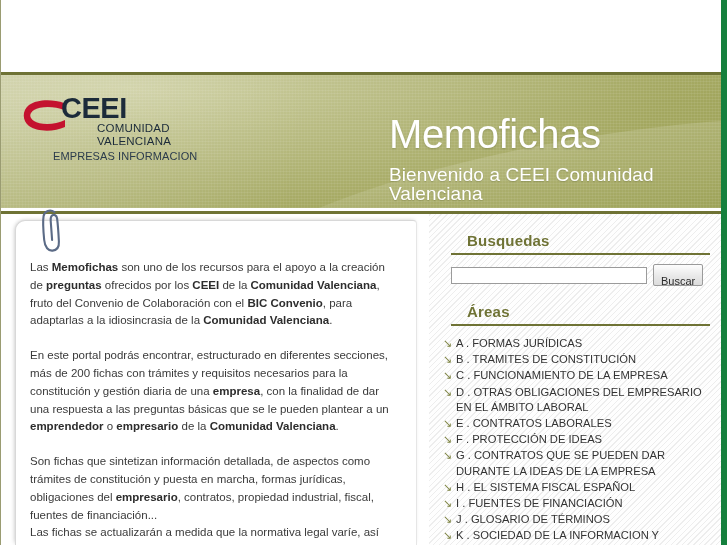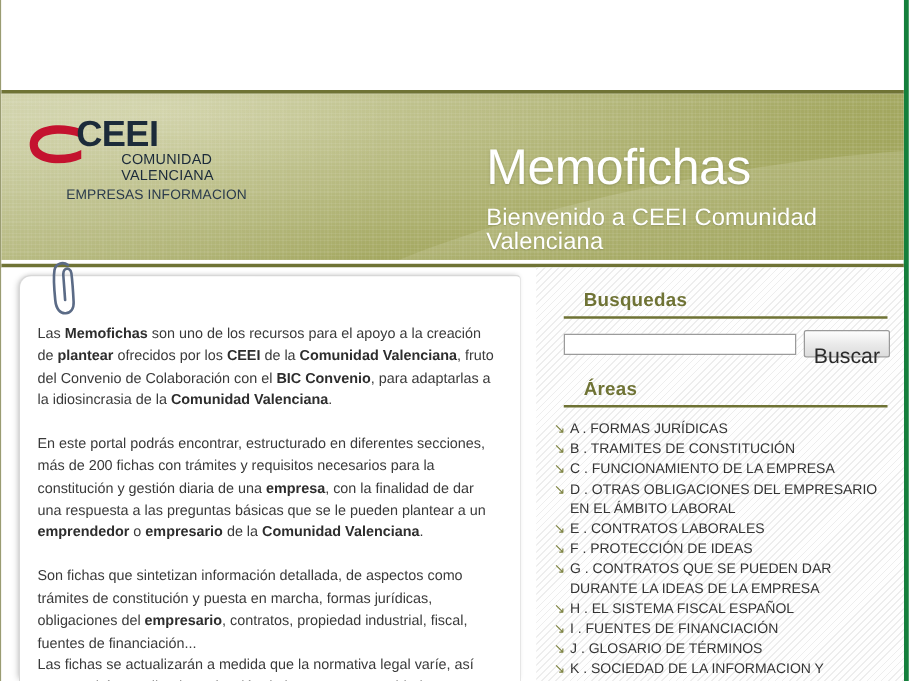--- a/index.html
+++ b/index.html
@@ -14,21 +14,21 @@
     overflow: hidden;
   }
 
   #page {
     position: relative;
     width: 727px;
     height: 545px;
     background: #ffffff;
     box-sizing: border-box;
     border-left: 1px solid #9a9c72;
-    border-right: 4px solid #15803d;
+    border-right: 6px solid #15803d;
     overflow: hidden;
   }
 
   
   .top-strip {
     position: absolute;
     left: 0; top: 0;
     width: 727px;
     height: 72px;
     background: #ffffff;
@@ -238,21 +238,21 @@
     font-size: 11px;
     color: #333;
     padding: 1px 3px;
     outline: none;
   }
   .search-btn {
     margin-left: 6px;
     height: 20px;
     padding: 10px 7px;
     font-family: "Liberation Sans", sans-serif;
-    font-size: 17px;
+    font-size: 11px;
     color: #2b2b2b;
     background: linear-gradient(180deg, #fdfdfd 0%, #e9e9e9 55%, #dcdcdc 100%);
     border: 1px solid #9a9a9a;
     border-radius: 2px;
     cursor: pointer;
   }
 
   .areas-block { margin-top: 17px; }
 
   .area-list {
@@ -346,19 +346,19 @@
 
   </div>
 
   <div class="paper"></div>
 
   <svg class="paperclip" viewBox="0 0 34 46">
     <path d="M20.5 4 C16 1 10.5 3 9.6 8 C9 11.5 9.4 24 10.2 32 C10.9 39.5 14.4 43 18.6 42.6 C22.6 42.2 25.2 39 24.9 33.5 C24.6 27.5 23.6 14.5 23.1 10.5 C22.7 7.2 20 6.2 18.2 7.4 C16.6 8.5 16.5 10.6 16.7 13 C17 16.5 17.8 28 18.1 32" fill="none" stroke="#5b6b86" stroke-width="2.1" stroke-linecap="round" stroke-linejoin="round"></path>
   </svg>
 
   <div class="content" id="content">
-      <p><span>Las </span><b>Memofichas</b><span> son uno de los recursos para el apoyo a la creación de </span><b>plantear</b><span> ofrecidos por los </span><b>CEEI</b><span> de la </span><b>Comunidad Valenciana</b><span>, fruto del Convenio de Colaboración con el </span><b>BIC Convenio</b><span>, para adaptarlas a la idiosincrasia de la </span><b>Comunidad Valenciana</b><span>.</span></p>
+      <p><span>Las </span><b>Memofichas</b><span> son uno de los recursos para el apoyo a la creación de </span><b>preguntas</b><span> ofrecidos por los </span><b>CEEI</b><span> de la </span><b>Comunidad Valenciana</b><span>, fruto del Convenio de Colaboración con el </span><b>BIC Convenio</b><span>, para adaptarlas a la idiosincrasia de la </span><b>Comunidad Valenciana</b><span>.</span></p>
       <p><span>En este portal podrás encontrar, estructurado en diferentes secciones, más de 200 fichas con trámites y requisitos necesarios para la constitución y gestión diaria de una </span><b>empresa</b><span>, con la finalidad de dar una respuesta a las preguntas básicas que se le pueden plantear a un </span><b>emprendedor</b><span> o </span><b>empresario</b><span> de la </span><b>Comunidad Valenciana</b><span>.</span></p>
       <p class="tight"><span>Son fichas que sintetizan información detallada, de aspectos como trámites de constitución y puesta en marcha, formas jurídicas, obligaciones del </span><b>empresario</b><span>, contratos, propiedad industrial, fiscal, fuentes de financiación...</span></p>
       <p class="tight"><span>Las fichas se actualizarán a medida que la normativa legal varíe, así como se irán ampliando en función de las nuevas necesidades que se vayan detectando.</span></p>
     </div>
 
 </div>
 
 </body></html>

